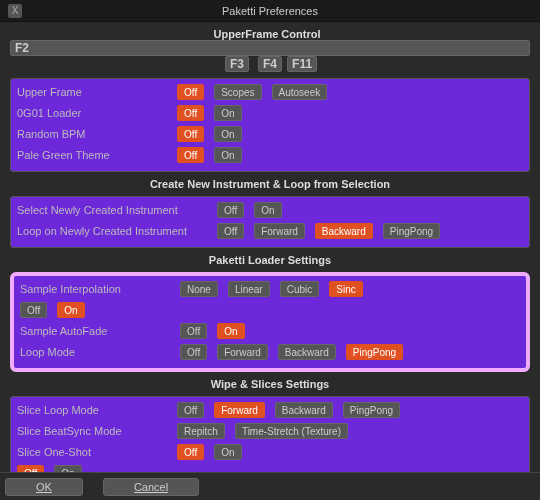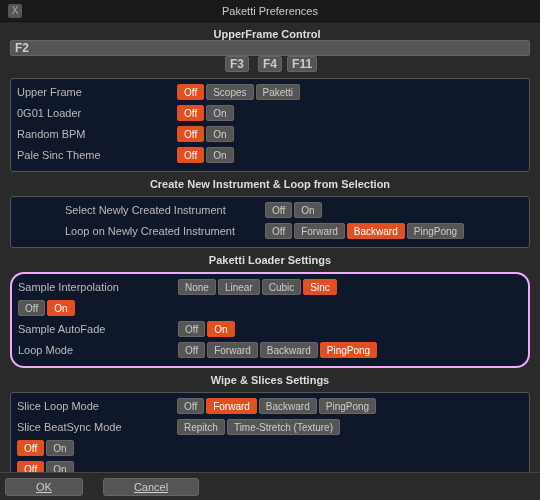--- a/index.html
+++ b/index.html
@@ -45,47 +45,46 @@
     }
     .section-header {
       color: #ddd;
       font-size: 11px;
       font-weight: bold;
       margin-bottom: 4px;
       padding-bottom: 2px;
       text-align: center;
     }
     .section-inner {
-      background: #0f172a;
+      background: #6d28d9;
       border: 1px solid #555;
       border-radius: 3px;
       padding: 4px 6px;
     }
     .section-inner.highlighted {
-      border: 2px solid #f0abfc;
-      border-radius: 14px;
+      border: 4px solid #f0abfc;
+      border-radius: 6px;
     }
     .row {
       display: flex;
       align-items: center;
       margin-bottom: 3px;
       min-height: 18px;
     }
     .row-label {
       color: #bbb;
       min-width: 160px;
       font-size: 11px;
     }
     .row-label.wide {
       min-width: 200px;
-      margin-left: 48px;
     }
     .btn-group {
       display: flex;
-      gap: 2px;
+      gap: 10px;
     }
     .btn {
       background: #555;
       border: 1px solid #666;
       color: #ccc;
       font-size: 10px;
       padding: 1px 6px;
       border-radius: 2px;
       cursor: pointer;
       height: 16px;
@@ -147,39 +146,39 @@
         <span class="f-key" style="display:inline-flex;margin-left:6px;">F4</span>
         <span class="f-key" style="display:inline-flex;margin-left:2px;">F11</span>
       </span>
     </div>
     <div class="section-inner">
       <div class="row">
         <span class="row-label">Upper Frame</span>
         <div class="btn-group">
           <button class="btn active">Off</button>
           <button class="btn">Scopes</button>
-          <button class="btn">Paketti</button>
+          <button class="btn">Autoseek</button>
         </div>
       </div>
       <div class="row">
         <span class="row-label">0G01 Loader</span>
         <div class="btn-group">
           <button class="btn active">Off</button>
           <button class="btn">On</button>
         </div>
       </div>
       <div class="row">
         <span class="row-label">Random BPM</span>
         <div class="btn-group">
           <button class="btn active">Off</button>
           <button class="btn">On</button>
         </div>
       </div>
       <div class="row">
-        <span class="row-label">Pale Sinc Theme</span>
+        <span class="row-label">Pale Green Theme</span>
         <div class="btn-group">
           <button class="btn active">Off</button>
           <button class="btn">On</button>
         </div>
       </div>
     </div>
   </div>
 
   <div class="section">
     <div class="section-header">Create New Instrument &amp; Loop from Selection</div>
@@ -253,20 +252,21 @@
         </div>
       </div>
       <div class="row">
         <span class="row-label">Slice BeatSync Mode</span>
         <div class="btn-group">
           <button class="btn">Repitch</button>
           <button class="btn">Time-Stretch (Texture)</button>
         </div>
       </div>
       <div class="row">
+        <span class="row-label">Slice One-Shot</span>
         <div class="btn-group">
           <button class="btn active">Off</button>
           <button class="btn">On</button>
         </div>
       </div>
       <div class="row">
         <div class="btn-group">
           <button class="btn active">Off</button>
           <button class="btn">On</button>
         </div>

